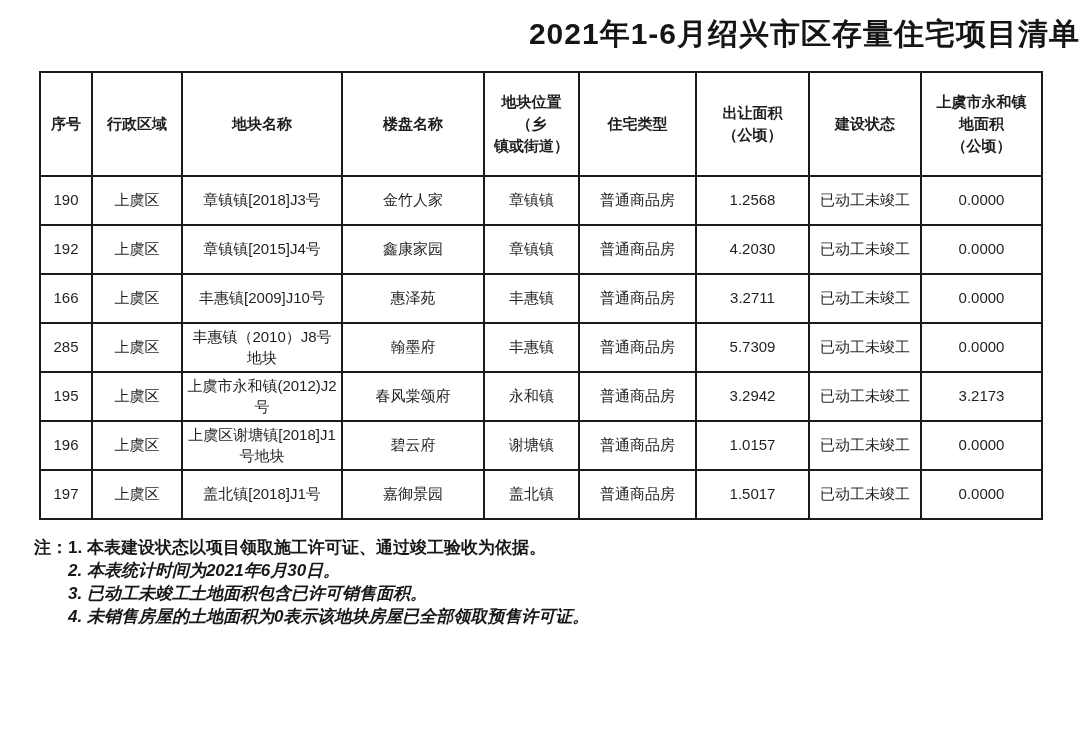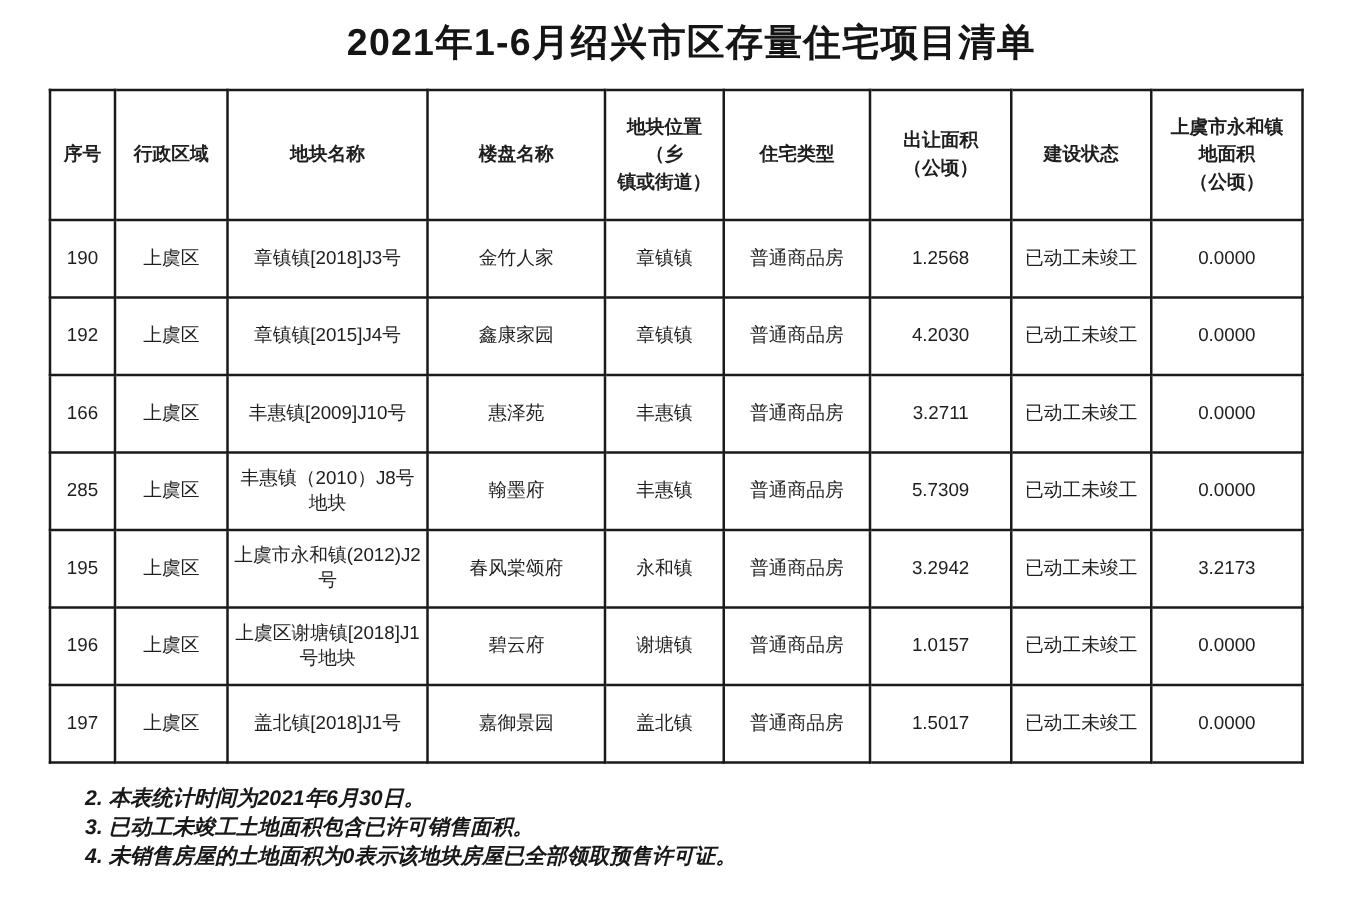--- a/index.html
+++ b/index.html
@@ -5,21 +5,21 @@
   * { box-sizing: border-box; margin: 0; padding: 0; }
   html, body {
     width: 1080px; height: 735px;
     background: #ffffff;
     color: #1c1c1c;
     font-family: "Liberation Sans", "DejaVu Sans", sans-serif;
     overflow: hidden;
   }
   .page { width: 1080px; height: 735px; padding-top: 14px; }
   .doc-title {
-    text-align: center;
+    text-align: right;
     font-size: 30px;
     font-weight: 700;
     letter-spacing: 1px;
     color: #151515;
     margin-bottom: 16px;
     margin-left: 26px;
   }
   table.listing {
     border-collapse: collapse;
     table-layout: fixed;
@@ -34,21 +34,21 @@
     padding: 2px 4px;
     color: #1f1f1f;
   }
   table.listing thead th {
     height: 104px;
     font-weight: 700;
     white-space: pre-line;
     line-height: 1.45;
     font-size: 15px;
   }
-  table.listing tbody tr { height: 62px; }
+  table.listing tbody tr { height: 49px; }
   table.listing tbody td { font-weight: 500; line-height: 1.35; }
   .notes {
     margin: 16px 0 0 34px;
     font-size: 17px;
     font-weight: 700;
     color: #181818;
     line-height: 23px;
   }
   .note-line { white-space: nowrap; }
   .note-line.indent { margin-left: 34px; font-style: italic; }
@@ -164,18 +164,19 @@
         <td>盖北镇</td>
         <td>普通商品房</td>
         <td>1.5017</td>
         <td>已动工未竣工</td>
         <td>0.0000</td>
       </tr>
     </tbody>
   </table>
 
   <div class="notes">
+    <div class="note-line"><span>注：</span><span>1. 本表建设状态以项目领取施工许可证、通过竣工验收为依据。</span></div>
     <div class="note-line indent">2. 本表统计时间为2021年6月30日。</div>
     <div class="note-line indent">3. 已动工未竣工土地面积包含已许可销售面积。</div>
     <div class="note-line indent">4. 未销售房屋的土地面积为0表示该地块房屋已全部领取预售许可证。</div>
   </div>
 
 </div>
 
 </body></html>

